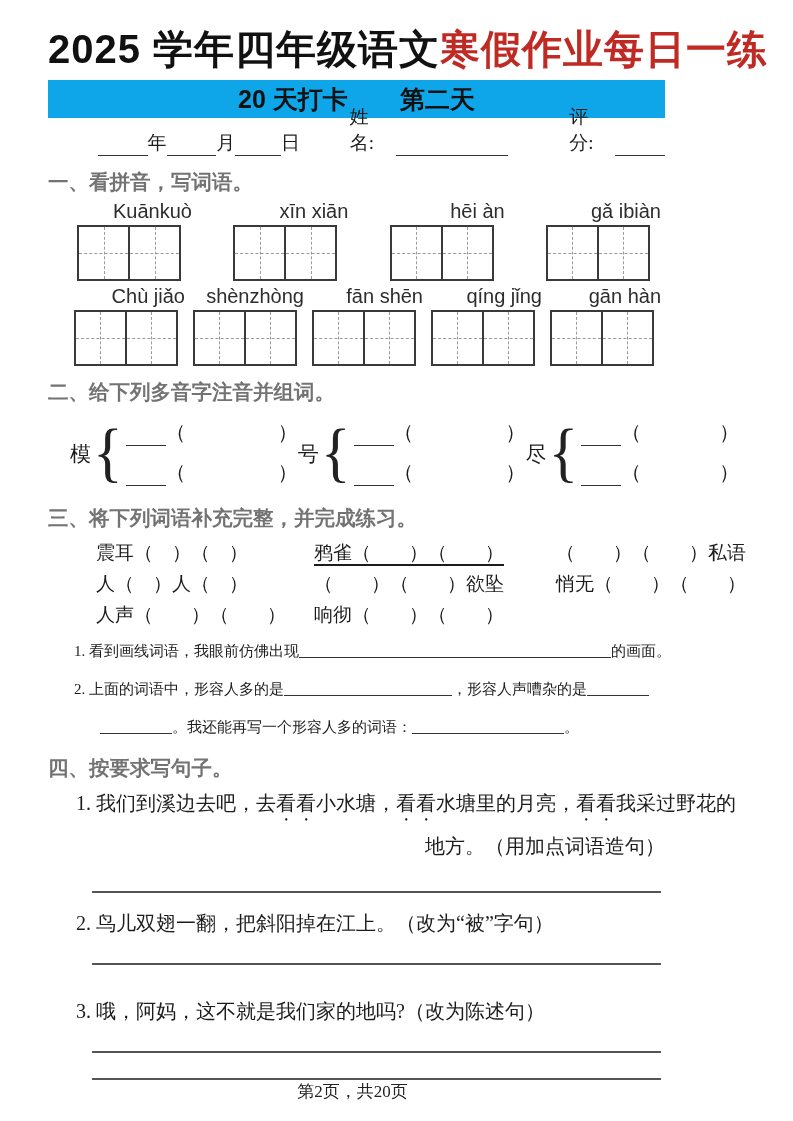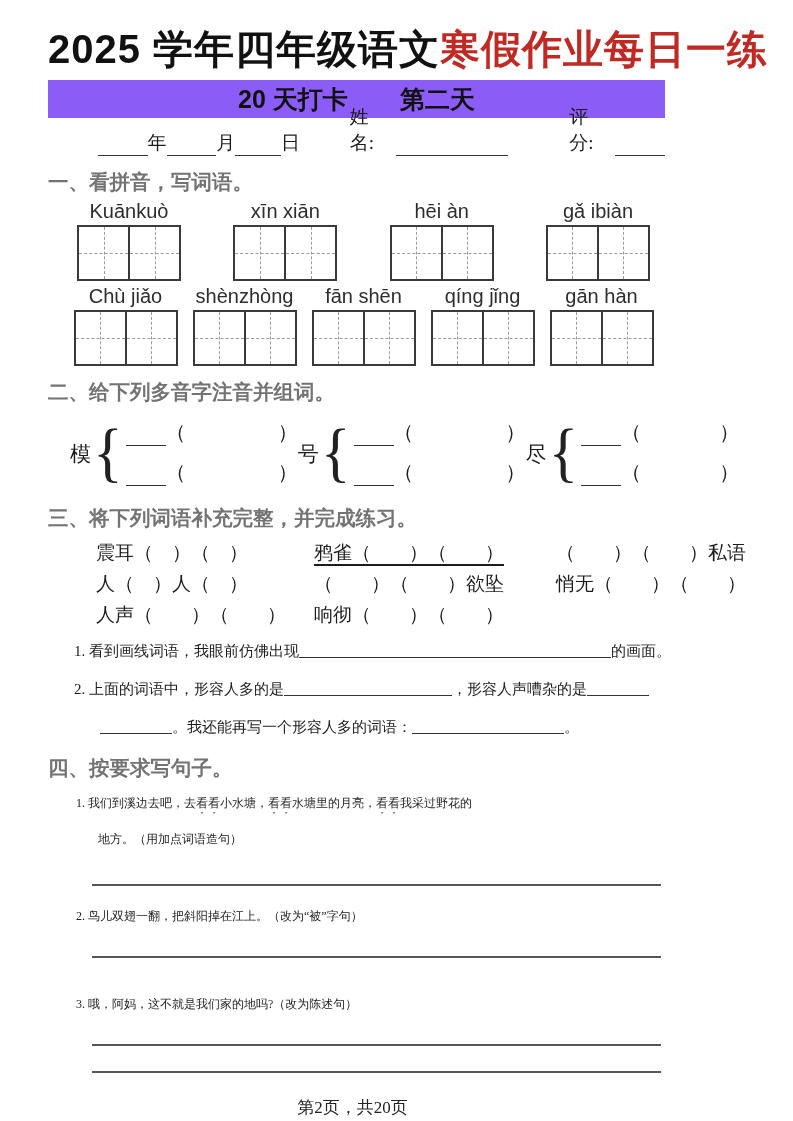--- a/index.html
+++ b/index.html
@@ -11,39 +11,39 @@
   .page{padding:24px 40px 0 48px;box-sizing:border-box;width:705px;height:1121px;position:relative;}
 
   
   .title{
     margin:0;text-align:center;font-size:40px;line-height:1.25;font-weight:bold;
     font-family:"Liberation Sans","DejaVu Sans",sans-serif;letter-spacing:1px;color:#111;
     white-space:nowrap;
   }
   .title .red{color:#bf2b24;}
   .banner{
-    margin-top:6px;background:#8b5cf6;height:38px;line-height:38px;text-align:center;
+    margin-top:6px;background:#0ea5e9;height:38px;line-height:38px;text-align:center;
     font-size:25px;font-weight:bold;font-family:"Liberation Sans","DejaVu Sans",sans-serif;color:#111;
   }
   .banner .bsp{margin-left:52px;}
 
   
   .meta{margin:10px 0 0 50px;font-size:19px;display:flex;align-items:flex-end;height:28px;}
   .blank{display:inline-block;border-bottom:1.6px solid #333;height:20px;vertical-align:bottom;}
   .meta .gap{display:inline-block;width:52px;}
 
   
   .sechead{
     font-weight:bold;font-size:20.5px;color:#737373;margin-top:12px;
     font-family:"Liberation Sans","DejaVu Sans",sans-serif;
   }
 
   
   .pinrow{display:flex;justify-content:space-between;padding:2px 4px 0 18px;}
-  .pgroup{width:126px;text-align:center;}
+  .pgroup{width:126px;text-align:right;}
   .plabel{font-size:20px;color:#2d2d2d;font-family:"Liberation Sans","DejaVu Sans",sans-serif;height:26px;line-height:26px;white-space:nowrap;}
   .boxpair{display:flex;border:2px solid #3a3a3a;width:100px;height:52px;margin:1px auto 0;background:#fff;}
   .cell{flex:1;position:relative;}
   .cell + .cell{border-left:2px solid #3a3a3a;}
   .cell::before{content:"";position:absolute;left:50%;top:0;bottom:0;border-left:1px dashed #9a9a9a;}
   .cell::after{content:"";position:absolute;top:50%;left:0;right:0;border-top:1px dashed #9a9a9a;}
 
   
   .dyrow{display:flex;margin:10px 0 0 22px;}
   .dygroup{display:flex;align-items:center;width:250px;}
@@ -58,31 +58,31 @@
 
   
   .wgrid{display:grid;grid-template-columns:218px 242px auto;row-gap:5px;margin:8px 0 0 48px;font-size:19px;}
   .witem{white-space:nowrap;}
   .witem.ul{text-decoration:underline;text-underline-offset:5px;text-decoration-thickness:1.5px;}
   .q{font-size:15px;margin:8px 0 0 26px;line-height:30px;white-space:nowrap;}
   .q .iblank{display:inline-block;border-bottom:1.6px solid #333;height:20px;vertical-align:-2px;}
   .q.q-indent{margin-left:52px;}
 
   
-  .sent{font-size:12px;margin:7px 0 0 28px;line-height:29px;white-space:nowrap;}
-  .sent.cont{margin-left:50px;}
+  .sent{font-size:20px;margin:7px 0 0 28px;line-height:29px;white-space:nowrap;}
+  .sent.cont{margin-left:40px;text-align:right;}
   .em-dot{
     text-emphasis:filled dot;text-emphasis-position:under left;
     -webkit-text-emphasis:filled dot;-webkit-text-emphasis-position:under;
   }
   .ansline{border-top:2px solid #555;margin:25px 4px 0 44px;height:0;}
   .ansline.first{margin-top:30px;}
 
   
-  .footer{position:absolute;left:0;right:0;bottom:2px;text-align:center;font-size:17px;color:#222;}
+  .footer{position:absolute;left:0;right:0;bottom:18px;text-align:center;font-size:17px;color:#222;}
 </style>
 </head>
 <body>
 
 <div class="page">
 
   <h1 class="title"><span>2025 学年四年级语文</span><span class="red">寒假作业每日一练</span></h1>
 
   <div class="banner">
     <span>20 天打卡</span><span class="bsp">第二天</span>

